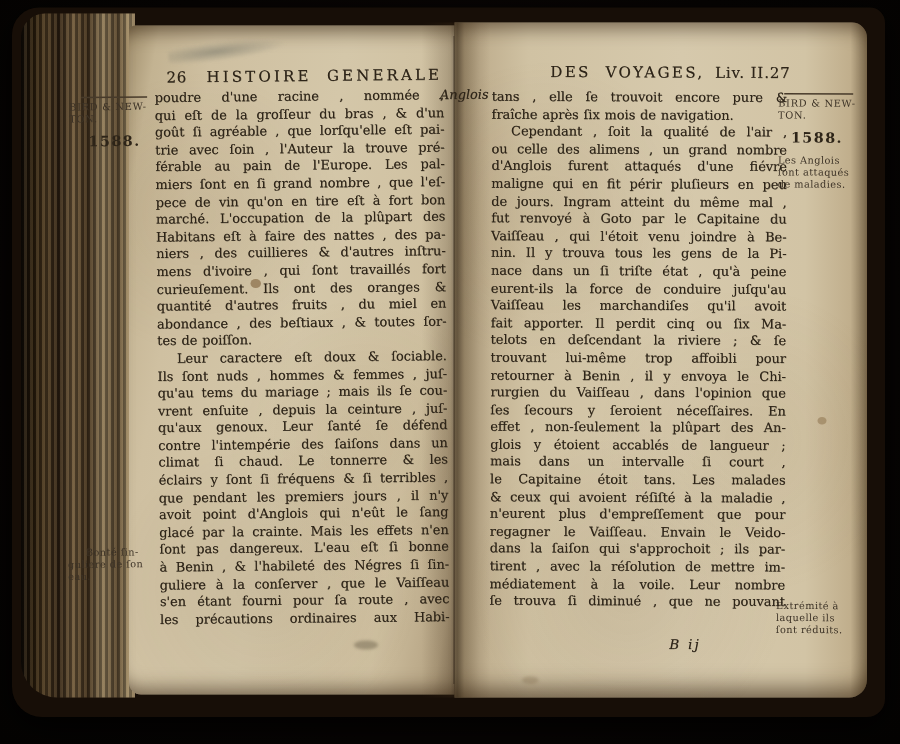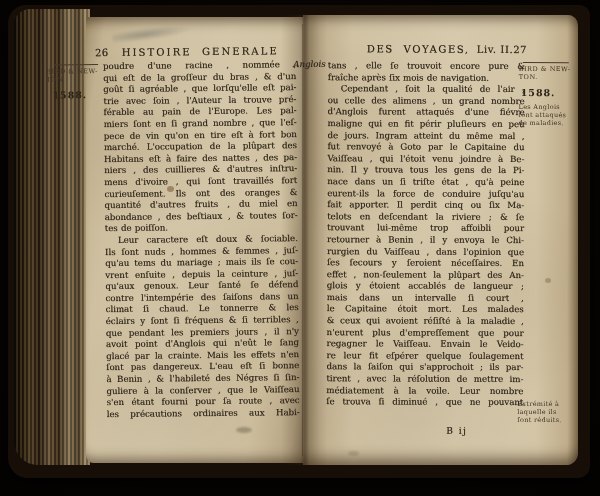--- a/index.html
+++ b/index.html
@@ -32,35 +32,35 @@
   .gutter:before{content:"";position:absolute;left:46%;top:2%;width:1px;height:96%;background:rgba(25,16,8,.28);}
 
   
   .ink{color:#2d2418;text-shadow:.2px .2px 0 rgba(45,36,24,.55);}
   .leftwrap{inset:0;transform:rotate(-0.6deg);}
   .rightwrap{inset:0;transform:rotate(0.25deg);}
 
   .header{font-size:10px;letter-spacing:.3px;white-space:nowrap;}
   .htitle{position:static;letter-spacing:2.1px;word-spacing:5px;}
   .hvol{position:static;letter-spacing:.6px;margin-left:7px;}
-  .pgnum{position:static;letter-spacing:.5px;}
+  .pgnum{position:static;letter-spacing:.5px;margin-left:16px;}
   .header-left{left:97px;top:45px;width:200px;display:flex;gap:13px;align-items:baseline;}
   .header-right{left:366px;top:43px;width:142px;display:flex;align-items:baseline;}
   .header-right .pgnum{margin-left:auto;}
 
   .body{font-size:8.6px;width:193px;word-spacing:.5px;}
   .bl{position:static;height:11.6px;line-height:11.6px;text-align:justify;text-align-last:justify;overflow:visible;white-space:nowrap0;}
   .bl.end{text-align-last:left;}
   .bl.ind{text-indent:13px;}
   .body-left{left:105px;top:59px;}
   .body-right{left:327px;top:60px;width:197px;}
 
   .mnote{font-size:6.5px;line-height:8px;white-space:pre-line;color:#3c3226;letter-spacing:.3px;}
   .runnote{text-align:left;letter-spacing:.5px;}
-  .year{font-size:9.5px;font-weight:bold;letter-spacing:1px;color:#2d2418;}
+  .year{font-size:9.5px;font-weight:bold;letter-spacing:1px;text-align:center;color:#2d2418;}
   .mrule{height:1.2px;background:#473a2a;}
   .sig{font-size:9px;letter-spacing:1.5px;}
 
   
   .smudge{left:112px;top:27px;width:80px;height:13px;transform:rotate(-7deg);filter:blur(1px);
         background:radial-gradient(ellipse at 40% 50%,rgba(112,112,100,.55),rgba(112,112,100,0) 70%);}
   .spot1{left:167px;top:186px;width:7px;height:6px;border-radius:50%;filter:blur(.5px);background:rgba(110,75,35,.5);}
   .spot2{left:236px;top:427px;width:16px;height:6px;border-radius:50%;filter:blur(1px);background:rgba(90,80,60,.4);}
   .spot3{left:545px;top:278px;width:6px;height:5px;border-radius:50%;filter:blur(.5px);background:rgba(120,90,50,.4);}
   .spot4{left:348px;top:451px;width:11px;height:5px;border-radius:50%;filter:blur(1px);background:rgba(120,100,70,.32);}
@@ -79,20 +79,23 @@
   <div class="leftwrap">
     <div class="header header-left ink">
       <span class="pgnum">26</span>
       <span class="htitle">HISTOIRE GENERALE</span>
     </div>
 
     <div class="mrule" style="left:56px;top:62px;width:44px;"></div>
     <div class="mnote runnote" style="left:48px;top:65px;width:54px;">BIRD &amp; NEW-
 TON.</div>
     <div class="year" style="left:54px;top:87px;width:48px;">1588.</div>
+    <div class="mnote" style="left:44px;top:362px;width:60px;text-indent:12px;">Bonté ſin-
+guliere de ſon
+eau.</div>
 
     <div class="body body-left ink">
         <div class="bl">poudre d'une racine , nommée <i>Anglois</i> ,</div>
         <div class="bl">qui eſt de la groſſeur du bras , &amp; d'un</div>
         <div class="bl">goût ſi agréable , que lorſqu'elle eſt pai-</div>
         <div class="bl">trie avec ſoin , l'Auteur la trouve pré-</div>
         <div class="bl">férable au pain de l'Europe. Les pal-</div>
         <div class="bl">miers ſont en ſi grand nombre , que l'eſ-</div>
         <div class="bl">pece de vin qu'on en tire eſt à fort bon</div>
         <div class="bl">marché. L'occupation de la plûpart des</div>
@@ -146,41 +149,41 @@
         <div class="bl ind">Cependant , ſoit la qualité de l'air ,</div>
         <div class="bl">ou celle des alimens , un grand nombre</div>
         <div class="bl">d'Anglois furent attaqués d'une fiévre</div>
         <div class="bl">maligne qui en fit périr pluſieurs en peu</div>
         <div class="bl">de jours. Ingram atteint du même mal ,</div>
         <div class="bl">fut renvoyé à Goto par le Capitaine du</div>
         <div class="bl">Vaiſſeau , qui l'étoit venu joindre à Be-</div>
         <div class="bl">nin. Il y trouva tous les gens de la Pi-</div>
         <div class="bl">nace dans un ſi triſte état , qu'à peine</div>
         <div class="bl">eurent-ils la force de conduire juſqu'au</div>
+        <div class="bl">Vaiſſeau les marchandiſes qu'il avoit</div>
         <div class="bl">fait apporter. Il perdit cinq ou ſix Ma-</div>
         <div class="bl">telots en deſcendant la riviere ; &amp; ſe</div>
         <div class="bl">trouvant lui-même trop affoibli pour</div>
         <div class="bl">retourner à Benin , il y envoya le Chi-</div>
         <div class="bl">rurgien du Vaiſſeau , dans l'opinion que</div>
         <div class="bl">ſes ſecours y ſeroient néceſſaires. En</div>
         <div class="bl">effet , non-ſeulement la plûpart des An-</div>
         <div class="bl">glois y étoient accablés de langueur ;</div>
         <div class="bl">mais dans un intervalle ſi court ,</div>
-        <div class="bl">le Capitaine étoit mort. Les malades</div>
+        <div class="bl">le Capitaine étoit tans. Les malades</div>
         <div class="bl">&amp; ceux qui avoient réſiſté à la maladie ,</div>
         <div class="bl">n'eurent plus d'empreſſement que pour</div>
         <div class="bl">regagner le Vaiſſeau. Envain le Veido-</div>
-        <div class="bl">re leur fit eſpérer quelque ſoulagement</div>
         <div class="bl">dans la ſaiſon qui s'approchoit ; ils par-</div>
         <div class="bl">tirent , avec la réſolution de mettre im-</div>
         <div class="bl">médiatement à la voile. Leur nombre</div>
         <div class="bl">ſe trouva ſi diminué , que ne pouvant</div>
       </div>
 
-    <div class="sig ink" style="left:447px;top:425px;">B ij</div>
+    <div class="sig ink" style="left:447px;top:425px;font-style:italic;">B ij</div>
   </div>
 
   <div class="smudge"></div>
   <div class="spot1"></div>
   <div class="spot2"></div>
   <div class="spot3"></div>
   <div class="spot4"></div>
 </div>
 
 </body></html>

